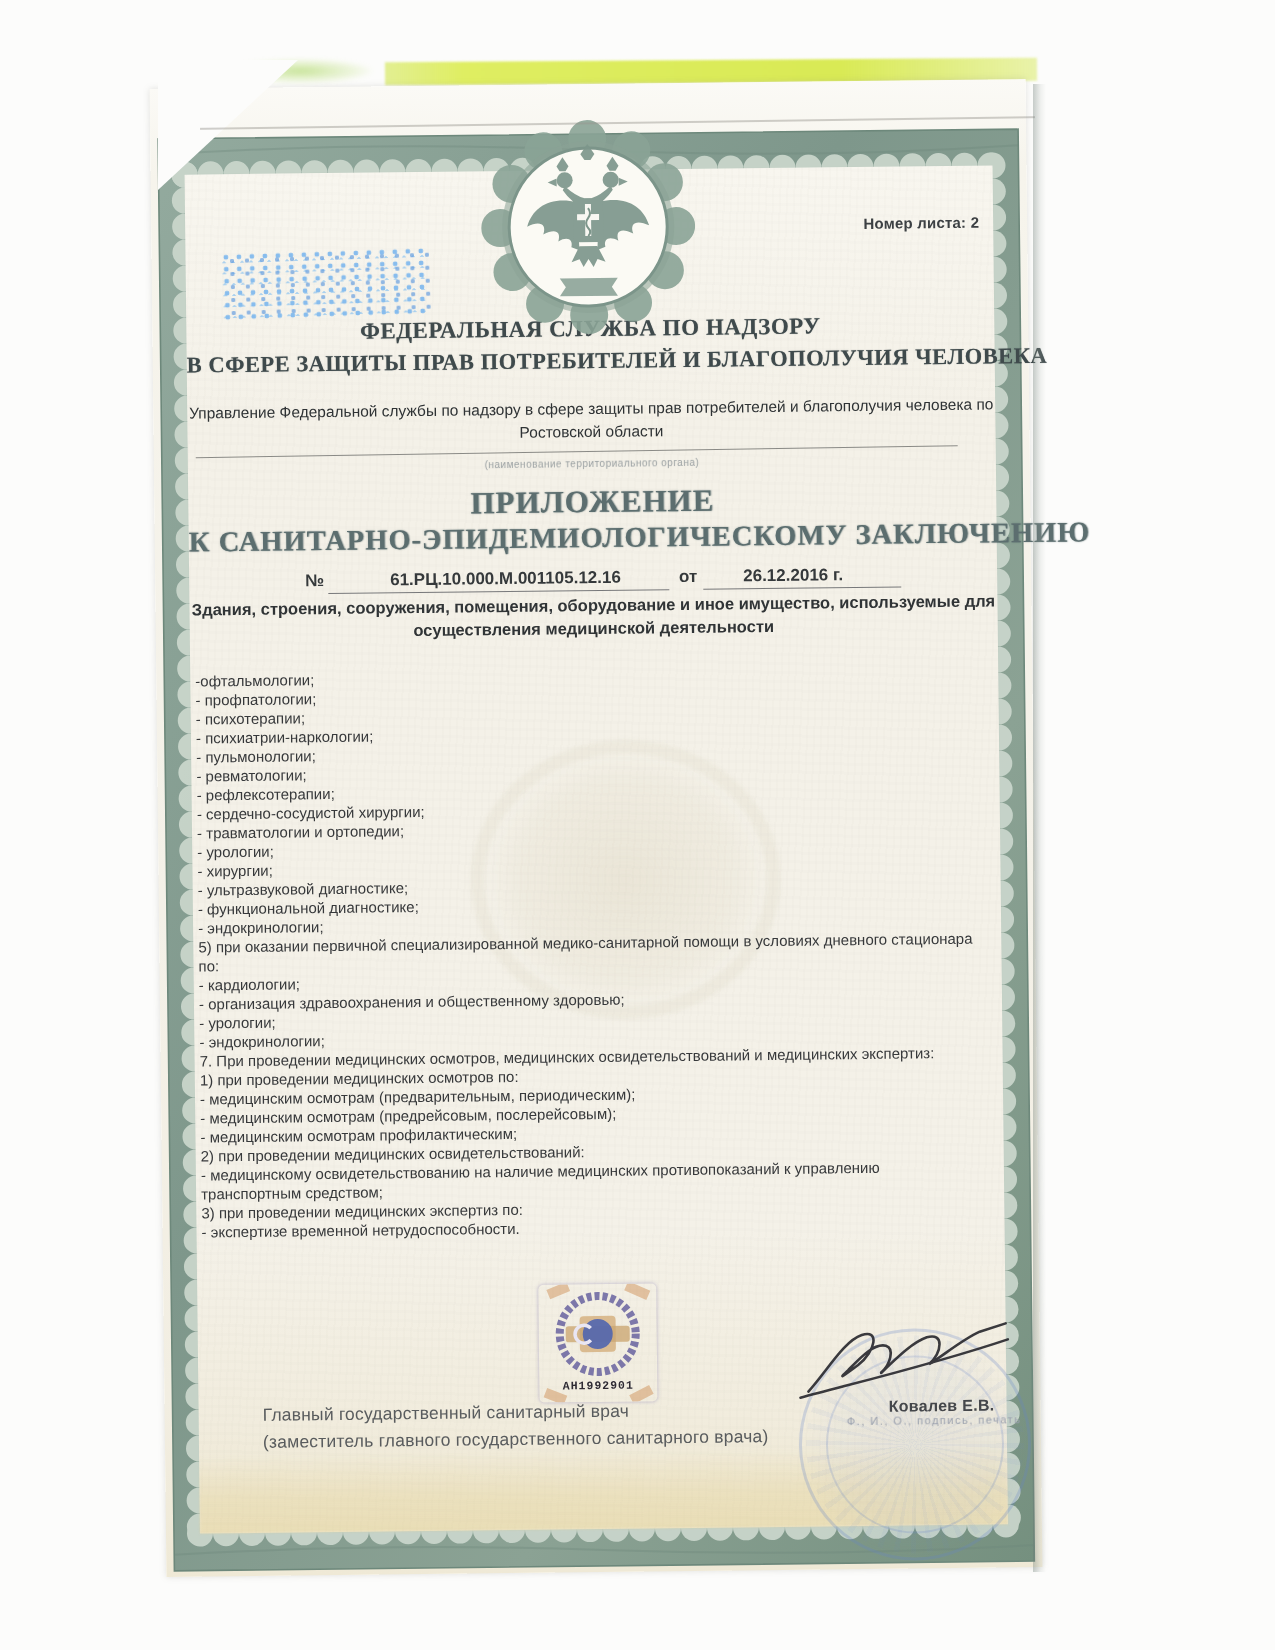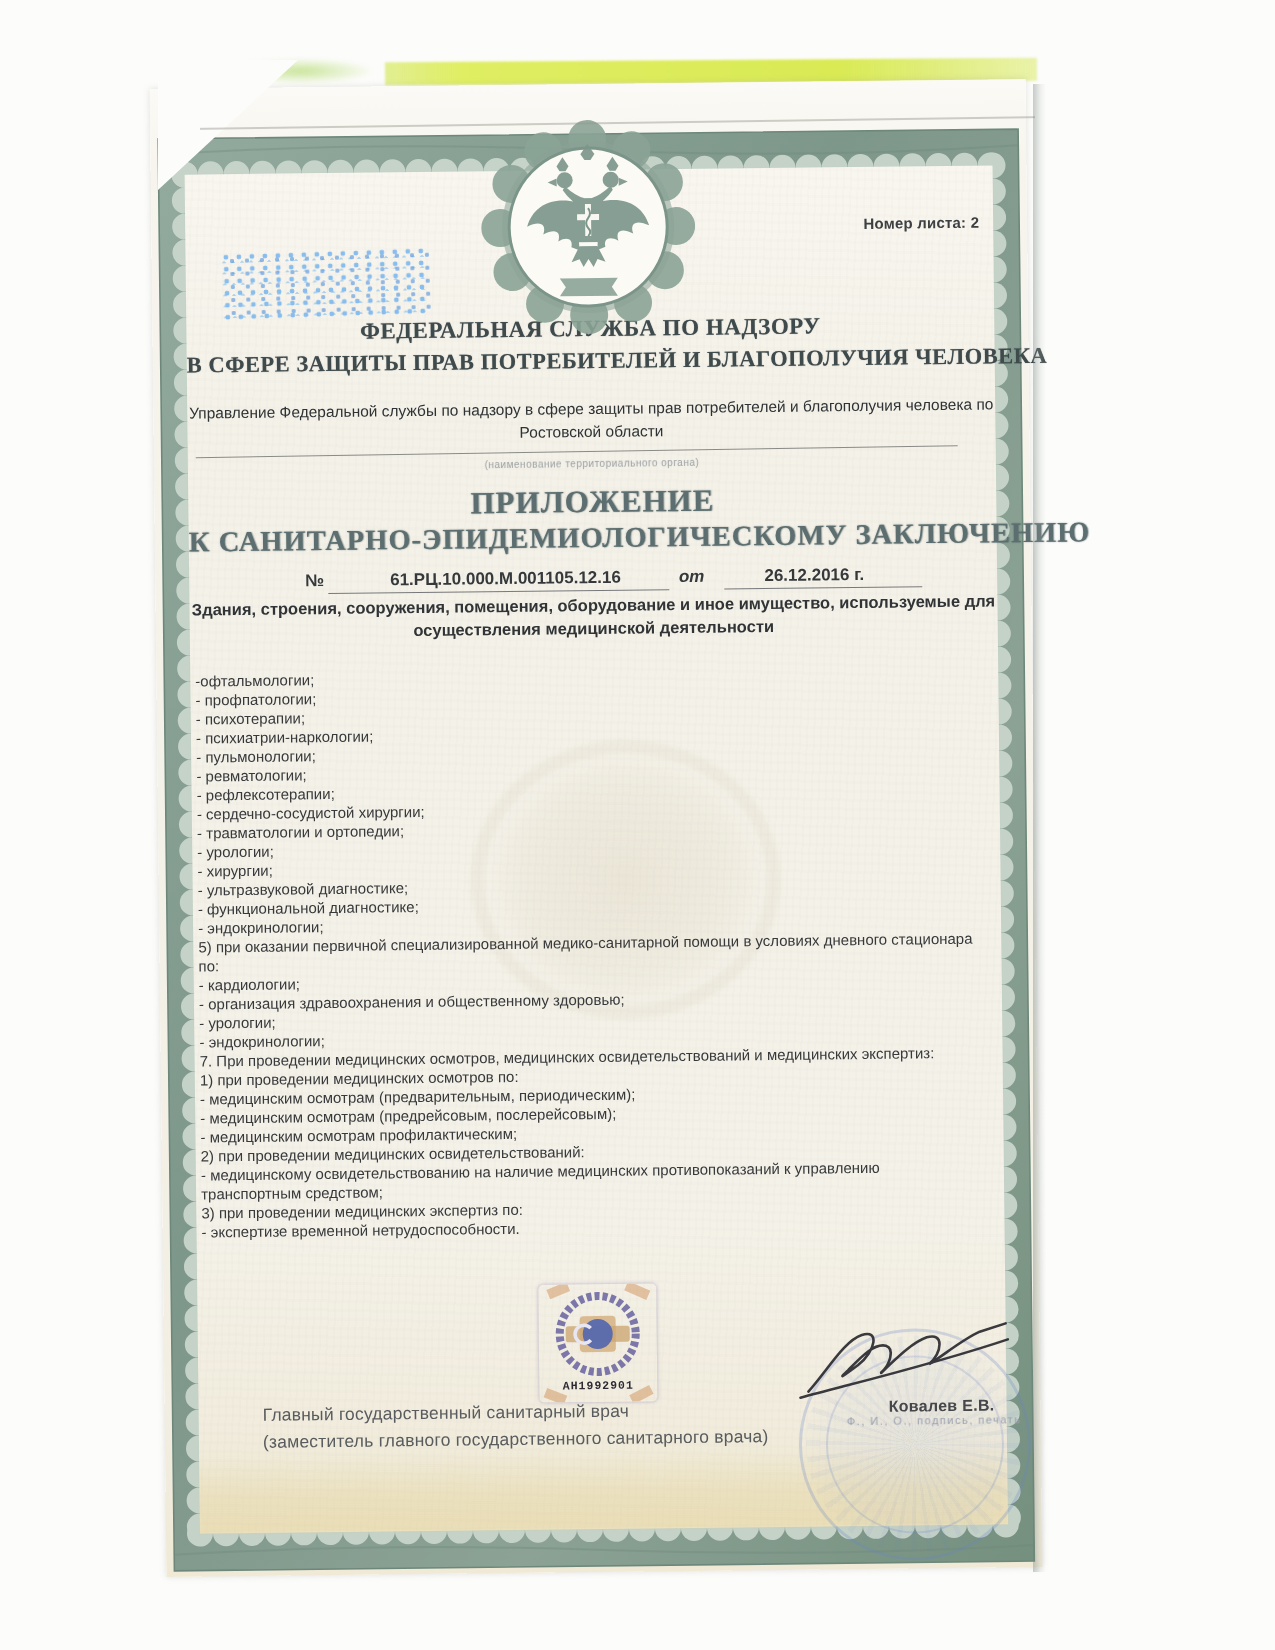--- a/index.html
+++ b/index.html
@@ -338,21 +338,21 @@
 
     <div class="abs rule" style="left:8px;top:281px;width:762px;transform:rotate(-0.25deg);"></div>
     <div class="abs tinycap center" style="top:288px;">(наименование территориального органа)</div>
 
     <div class="abs bigtitle center" style="top:314px;font-size:31px;">ПРИЛОЖЕНИЕ</div>
     <div class="abs bigtitle center" style="top:352px;font-size:28.5px;">К САНИТАРНО-ЭПИДЕМИОЛОГИЧЕСКОМУ ЗАКЛЮЧЕНИЮ</div>
 
     <div class="abs numrow" style="left:116px;top:398px;">
       <span>№</span>
       <span class="uline" style="padding:0 48px 2px 62px;margin-left:4px;">61.РЦ.10.000.М.001105.12.16</span>
-      <span style="margin:0 20px 0 10px;font-style:italic;">от</span>
+      <span style="margin:0 6px 0 10px;">от</span>
       <span class="uline" style="padding:0 58px 2px 40px;">26.12.2016 г.</span>
     </div>
 
     <div class="abs sans center" style="top:426px;font-size:16.5px;font-weight:bold;color:#303436;">Здания, строения, сооружения, помещения, оборудование и иное имущество, используемые для</div>
     <div class="abs sans center" style="top:449px;font-size:16.5px;font-weight:bold;color:#303436;">осуществления медицинской деятельности</div>
 
     <div id="list" class="abs" style="left:5px;top:497px;width:780px;">
         <div class="list-line">-офтальмологии;</div>
         <div class="list-line">- профпатологии;</div>
         <div class="list-line">- психотерапии;</div>

